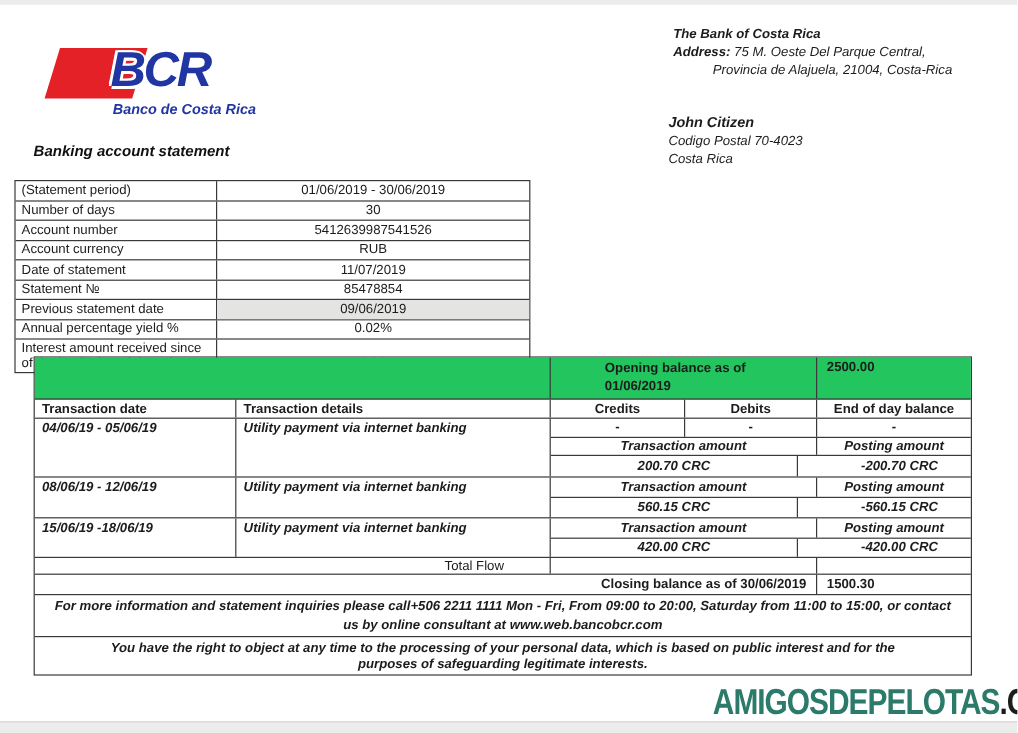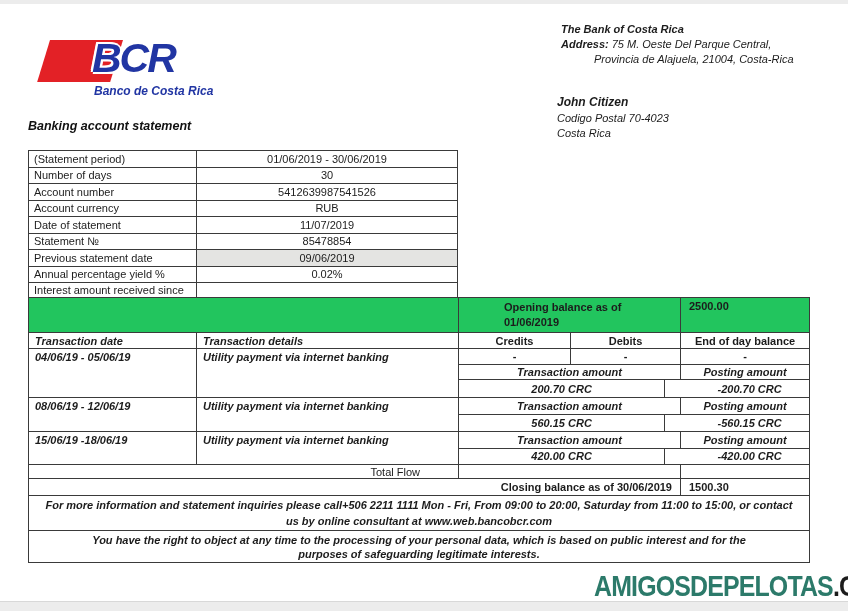--- a/index.html
+++ b/index.html
@@ -19,21 +19,21 @@
 
   
   .bank-info{position:absolute;left:561px;top:22px;font-size:11px;font-style:italic;line-height:15px;}
   .bank-info .bname{font-weight:bold;}
   .bank-info .indent{padding-left:33px;}
   .addr-label{font-weight:bold;}
   .customer{position:absolute;left:557px;top:95px;font-size:11px;font-style:italic;line-height:15.5px;}
   .customer .cname{font-weight:bold;font-size:12px;}
 
   
-  .dtable{position:absolute;left:28px;top:150px;width:430px;border:1px solid #3a3a3a;box-sizing:border-box;
+  .dtable{position:absolute;left:12px;top:150px;width:430px;border:1px solid #3a3a3a;box-sizing:border-box;
           font-size:11px;}
   .drow{display:flex;height:15.5px;border-bottom:1px solid #3a3a3a;}
   .drow:last-child{border-bottom:none;height:27px;}
   .dlabel{width:168px;box-sizing:border-box;border-right:1px solid #3a3a3a;padding:0 5px;display:flex;align-items:center;line-height:12.5px;}
   .dvalue{flex:1;display:flex;align-items:center;justify-content:center;}
   .drow.tall .dlabel{align-items:flex-start;padding-top:1px;}
   .drow.tall .dvalue{align-items:flex-end;padding-bottom:1px;}
   .dvalue.gray{background:#e4e4e2;}
 
   
@@ -46,21 +46,21 @@
   .c12{width:430px;}.c34{width:222px;}.c1234{width:652px;}
 
   .r-opening{height:35px;background:#22c55e;}
   .r-opening .cell{display:block;padding:2px 0 0 0;font-weight:bold;}
   .opening-label{padding-left:45px !important;line-height:15px;}
   .opening-label .wrapbox{display:inline-block;max-width:130px;}
   .opening-value{padding-left:8px !important;}
 
   .r-head{height:16px;font-weight:bold;}
   .r-head .cell{display:flex;align-items:center;}
-  .r-head .c1,.r-head .c2{padding:0 6px;font-style:italic;}
+  .r-head .c1,.r-head .c2{padding:0 6px;}
   .r-head .c3,.r-head .c4,.r-head .c5{justify-content:center;}
 
   .r-txn{align-items:stretch;}
   .r-txn .c1,.r-txn .c2{padding:2px 6px;font-weight:bold;font-style:italic;}
   .rightgrp{display:flex;flex-direction:column;width:350px;}
   .subrow{display:flex;border-bottom:1px solid #3a3a3a;box-sizing:border-box;}
   .subrow:last-child{border-bottom:none;gap:25px;}
   .subrow .cell{display:flex;align-items:center;justify-content:center;font-weight:bold;}
   .subrow .amtlbl{font-style:italic;}
   .h16{height:16px;}.h17{height:17px;}

